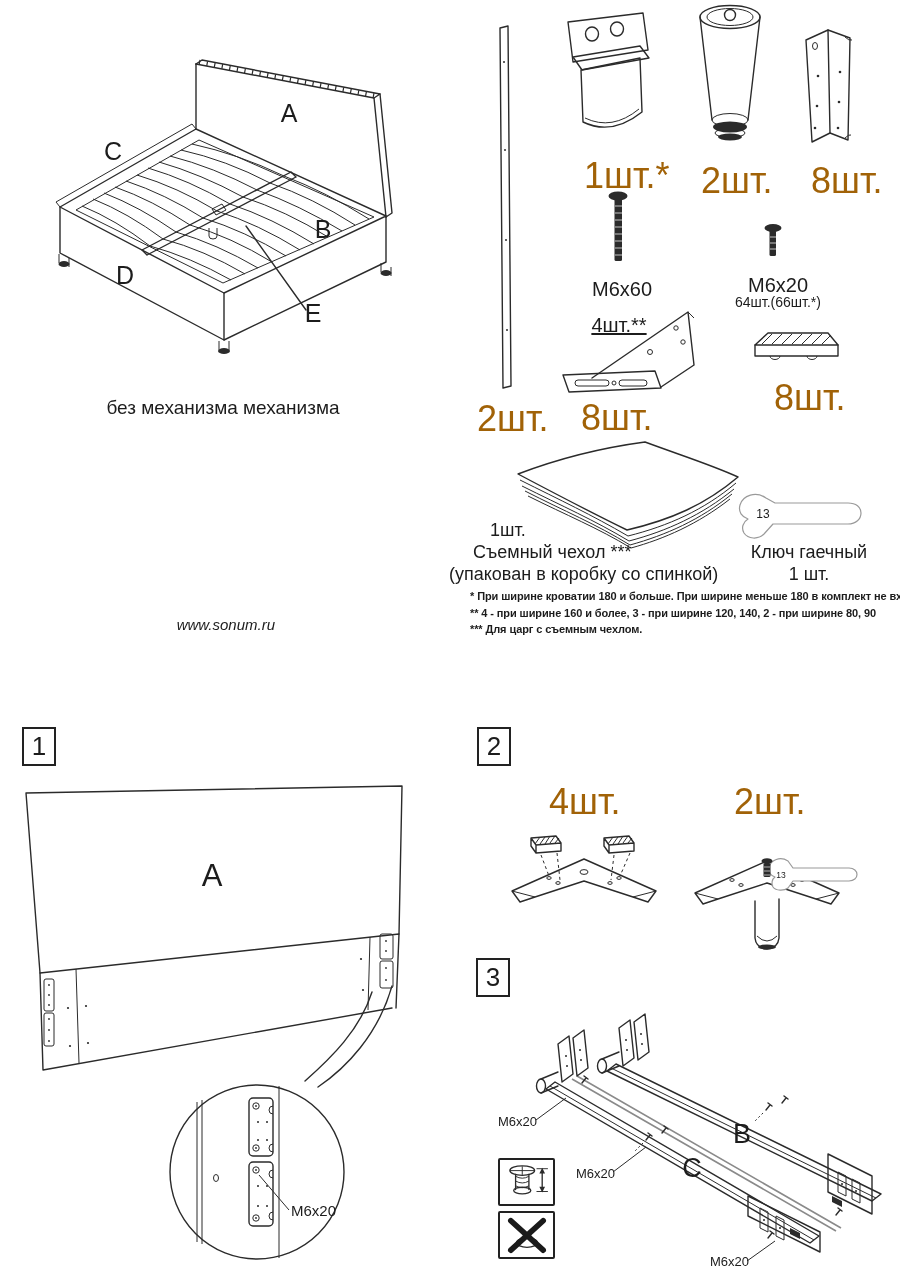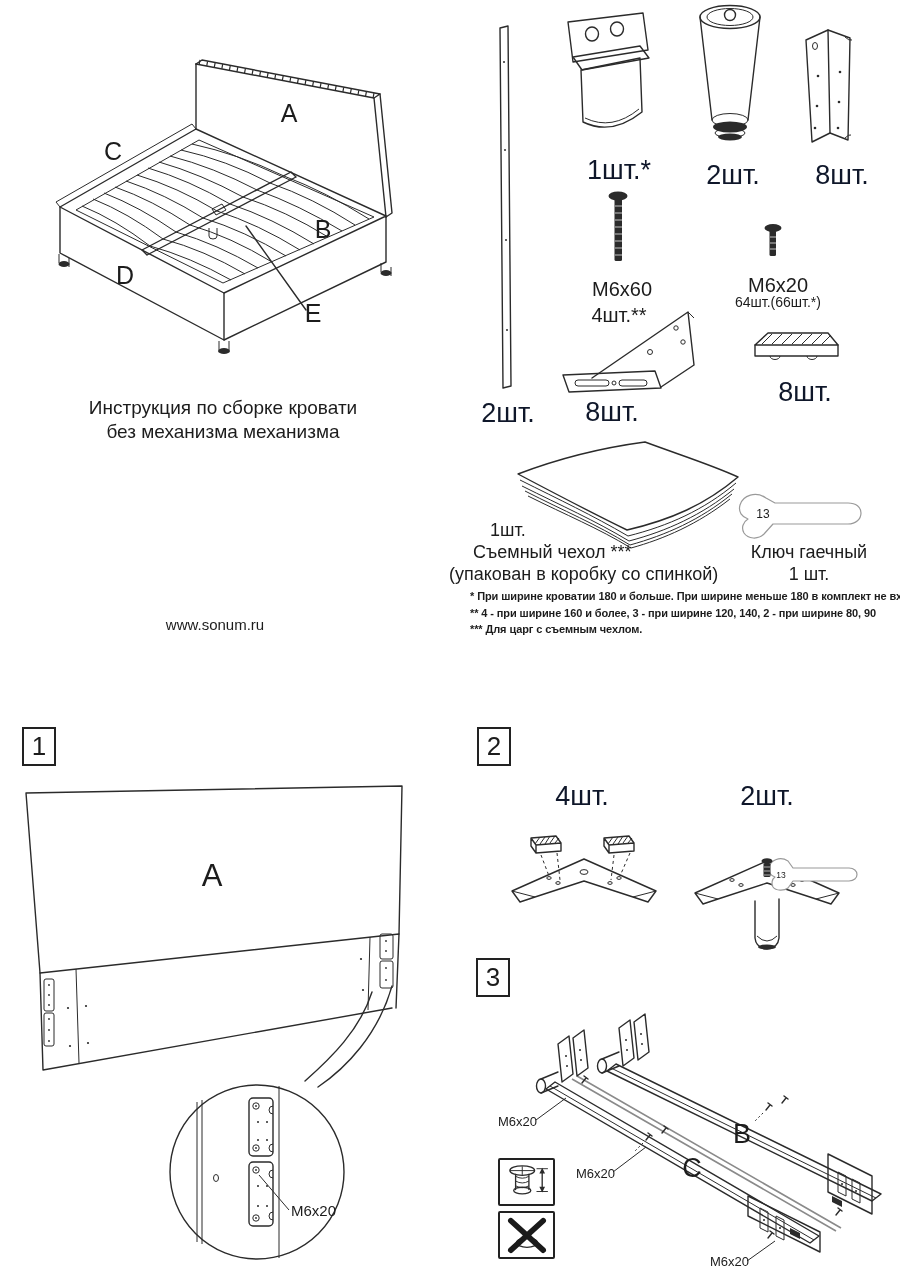--- a/index.html
+++ b/index.html
@@ -1,25 +1,25 @@
 <!DOCTYPE html>
 <html><head>
 <meta charset="utf-8">
 <style>
   html,body{margin:0;padding:0;}
   body{
     width:900px;height:1280px;position:relative;background:#ffffff;
     font-family:"Liberation Sans",sans-serif;color:#1c1c1c;overflow:hidden;
   }
   .abs{position:absolute;}
-  .qty{font-size:27px;text-align:center;color:#0f172a;white-space:nowrap;}
+  .qty{font-size:36px;text-align:center;color:#a16207;white-space:nowrap;}
   .mid{font-size:20px;text-align:center;white-space:nowrap;}
   .cover-lbl{font-size:18px;white-space:nowrap;}
   .title{width:330px;text-align:center;font-size:19px;line-height:24px;}
-  .website{width:120px;text-align:center;font-size:15px;}
+  .website{width:120px;text-align:right;font-size:15px;font-style:italic;}
   .footnotes{font-size:11px;font-weight:600;line-height:16.5px;letter-spacing:-0.1px;white-space:nowrap;}
   .step-box{
     position:absolute;width:30px;height:35px;border:2.5px solid #222;
     display:flex;align-items:center;justify-content:center;font-size:26px;background:#fff;
   }
   .warn-box{
     position:absolute;width:53px;height:44px;border:2.5px solid #222;border-radius:2px;
     display:flex;align-items:center;justify-content:center;background:#fff;
   }
   svg{position:absolute;overflow:visible;}
@@ -66,21 +66,20 @@
   </g>
   <path class="ln" d="M306,310 L246,226"></path>
   <text x="289" y="122" text-anchor="middle" font-size="25">A</text>
   <text x="113" y="160" text-anchor="middle" font-size="25">C</text>
   <text x="323" y="238" text-anchor="middle" font-size="25">B</text>
   <text x="125" y="284" text-anchor="middle" font-size="25">D</text>
   <text x="313" y="322" text-anchor="middle" font-size="25">E</text>
 </svg>
 
 <div class="abs title" style="left:58px;top:396px;">
-  <div>Инструкция по сборке кровати</div>
   <div>без механизма механизма</div>
 </div>
 <div class="abs website" style="left:155px;top:616px;">www.sonum.ru</div>
 
 <svg style="left:455px;top:0" width="445" height="650" viewBox="455 0 445 650">
   <g>
     <path class="ln" d="M500,28 L503,388 M508,26 L511,386 M500,28 L508,26 M503,388 L511,386"></path>
     <circle class="dark" cx="504" cy="62" r="1"></circle>
       <circle class="dark" cx="505" cy="150" r="1"></circle>
     <circle class="dark" cx="506" cy="240" r="1"></circle>
@@ -154,21 +153,21 @@
     <path class="gray" d="M766,498 C756,491 743,495 740,505 C738,512 742,517 748,519 C743,522 741,528 744,533 C748,539 758,540 764,534 L773,524 L848,524 C856,524 861,519 861,513 C861,507 856,503 848,503 L775,503 Z"></path>
     <text x="763" y="518" text-anchor="middle" font-size="12">13</text>
   </g>
 </svg>
 
 <div class="abs qty" style="left:477px;top:398px;width:62px;">2шт.</div>
 <div class="abs qty" style="left:584px;top:155px;width:70px;">1шт.*</div>
 <div class="abs qty" style="left:701px;top:160px;width:64px;">2шт.</div>
 <div class="abs qty" style="left:811px;top:160px;width:62px;">8шт.</div>
 <div class="abs mid" style="left:592px;top:278px;width:55px;">M6x60</div>
-<div class="abs mid" style="left:589px;top:304px;width:60px;">4шт.**</div>
+<div class="abs mid" style="left:589px;top:314px;width:60px;text-decoration:underline;">4шт.**</div>
 <div class="abs mid" style="left:748px;top:274px;width:52px;">M6x20</div>
 <div class="abs mid" style="left:726px;top:294px;width:104px;font-size:14px;">64шт.(66шт.*)</div>
 <div class="abs qty" style="left:581px;top:397px;width:62px;">8шт.</div>
 <div class="abs qty" style="left:774px;top:377px;width:62px;">8шт.</div>
 <div class="abs cover-lbl" style="left:490px;top:520px;">1шт.</div>
 <div class="abs cover-lbl" style="left:473px;top:542px;">Съемный чехол ***</div>
 <div class="abs cover-lbl" style="left:449px;top:564px;">(упакован в коробку со спинкой)</div>
 <div class="abs cover-lbl" style="left:745px;top:542px;width:128px;text-align:center;">Ключ гаечный</div>
 <div class="abs cover-lbl" style="left:745px;top:564px;width:128px;text-align:center;">1 шт.</div>
 

